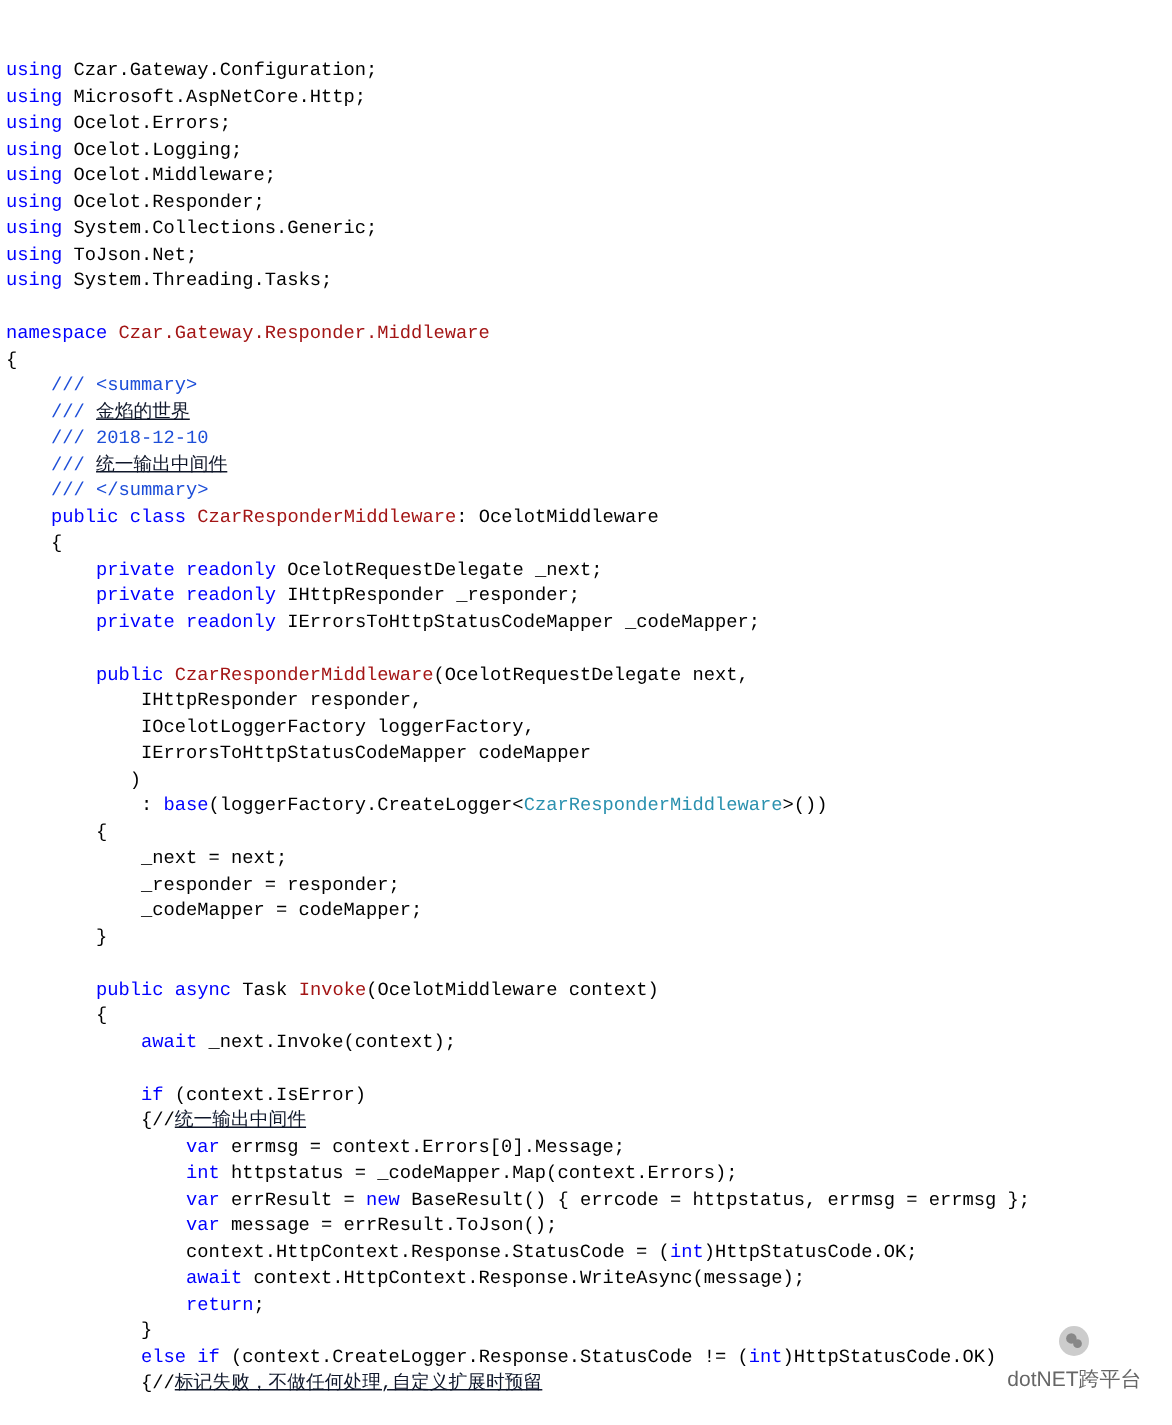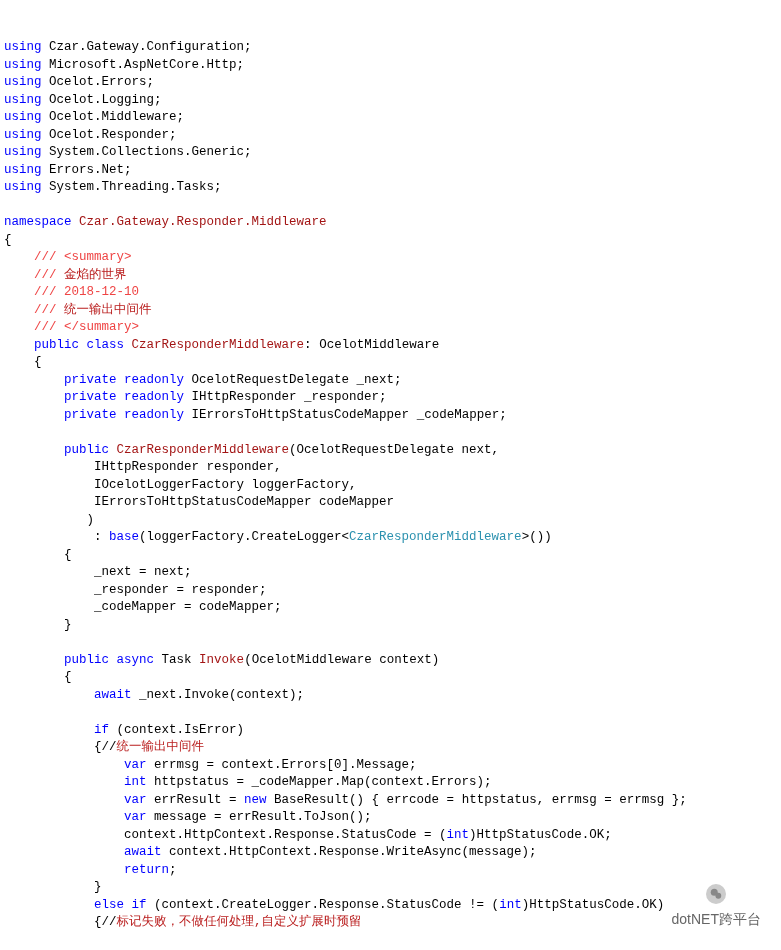--- a/index.html
+++ b/index.html
@@ -8,22 +8,22 @@
     font-family: 'Courier New', Consolas, monospace;
     font-size: 12.5px;
     line-height: 1.4;
     background: #ffffff;
     color: #000000;
     white-space: pre;
   }
   .kw { color: #0000ff; }
   .typeref { color: #2b91af; }
   .ns { color: #a31515; font-family: Liberation Mono, monospace; }
-  .cmt { color: #ef4444; }
-  .cmtgreen { color: #b91c1c; }
+  .cmt { color: #1d4ed8; }
+  .cmtgreen { color: #0f172a; text-decoration: underline; }
   .watermark {
     position: fixed;
     bottom: 20px;
     right: 20px;
     font-family: sans-serif;
     font-size: 14px;
     color: #666;
     display: flex;
     align-items: center;
     gap: 6px;
@@ -42,21 +42,21 @@
 </head>
 <body>
 
 <div><span class="kw">using</span> <span>Czar.Gateway.Configuration</span>;
 <span class="kw">using</span> <span>Microsoft.AspNetCore.Http</span>;
 <span class="kw">using</span> <span>Ocelot.Errors</span>;
 <span class="kw">using</span> <span>Ocelot.Logging</span>;
 <span class="kw">using</span> <span>Ocelot.Middleware</span>;
 <span class="kw">using</span> <span>Ocelot.Responder</span>;
 <span class="kw">using</span> <span>System.Collections.Generic</span>;
-<span class="kw">using</span> <span>Errors.Net</span>;
+<span class="kw">using</span> <span>ToJson.Net</span>;
 <span class="kw">using</span> <span>System.Threading.Tasks</span>;
 
 <span class="kw">namespace</span> <span class="ns">Czar.Gateway.Responder.Middleware</span>
 <span>{</span>
     <span class="cmt">/// &lt;summary&gt;</span>
     <span class="cmt">/// </span><span class="cmtgreen">金焰的世界</span>
     <span class="cmt">/// 2018-12-10</span>
     <span class="cmt">/// </span><span class="cmtgreen">统一输出中间件</span>
     <span class="cmt">/// &lt;/summary&gt;</span>
     <span class="kw">public</span> <span class="kw">class</span> <span class="ns">CzarResponderMiddleware</span><span>: </span><span>OcelotMiddleware</span>

